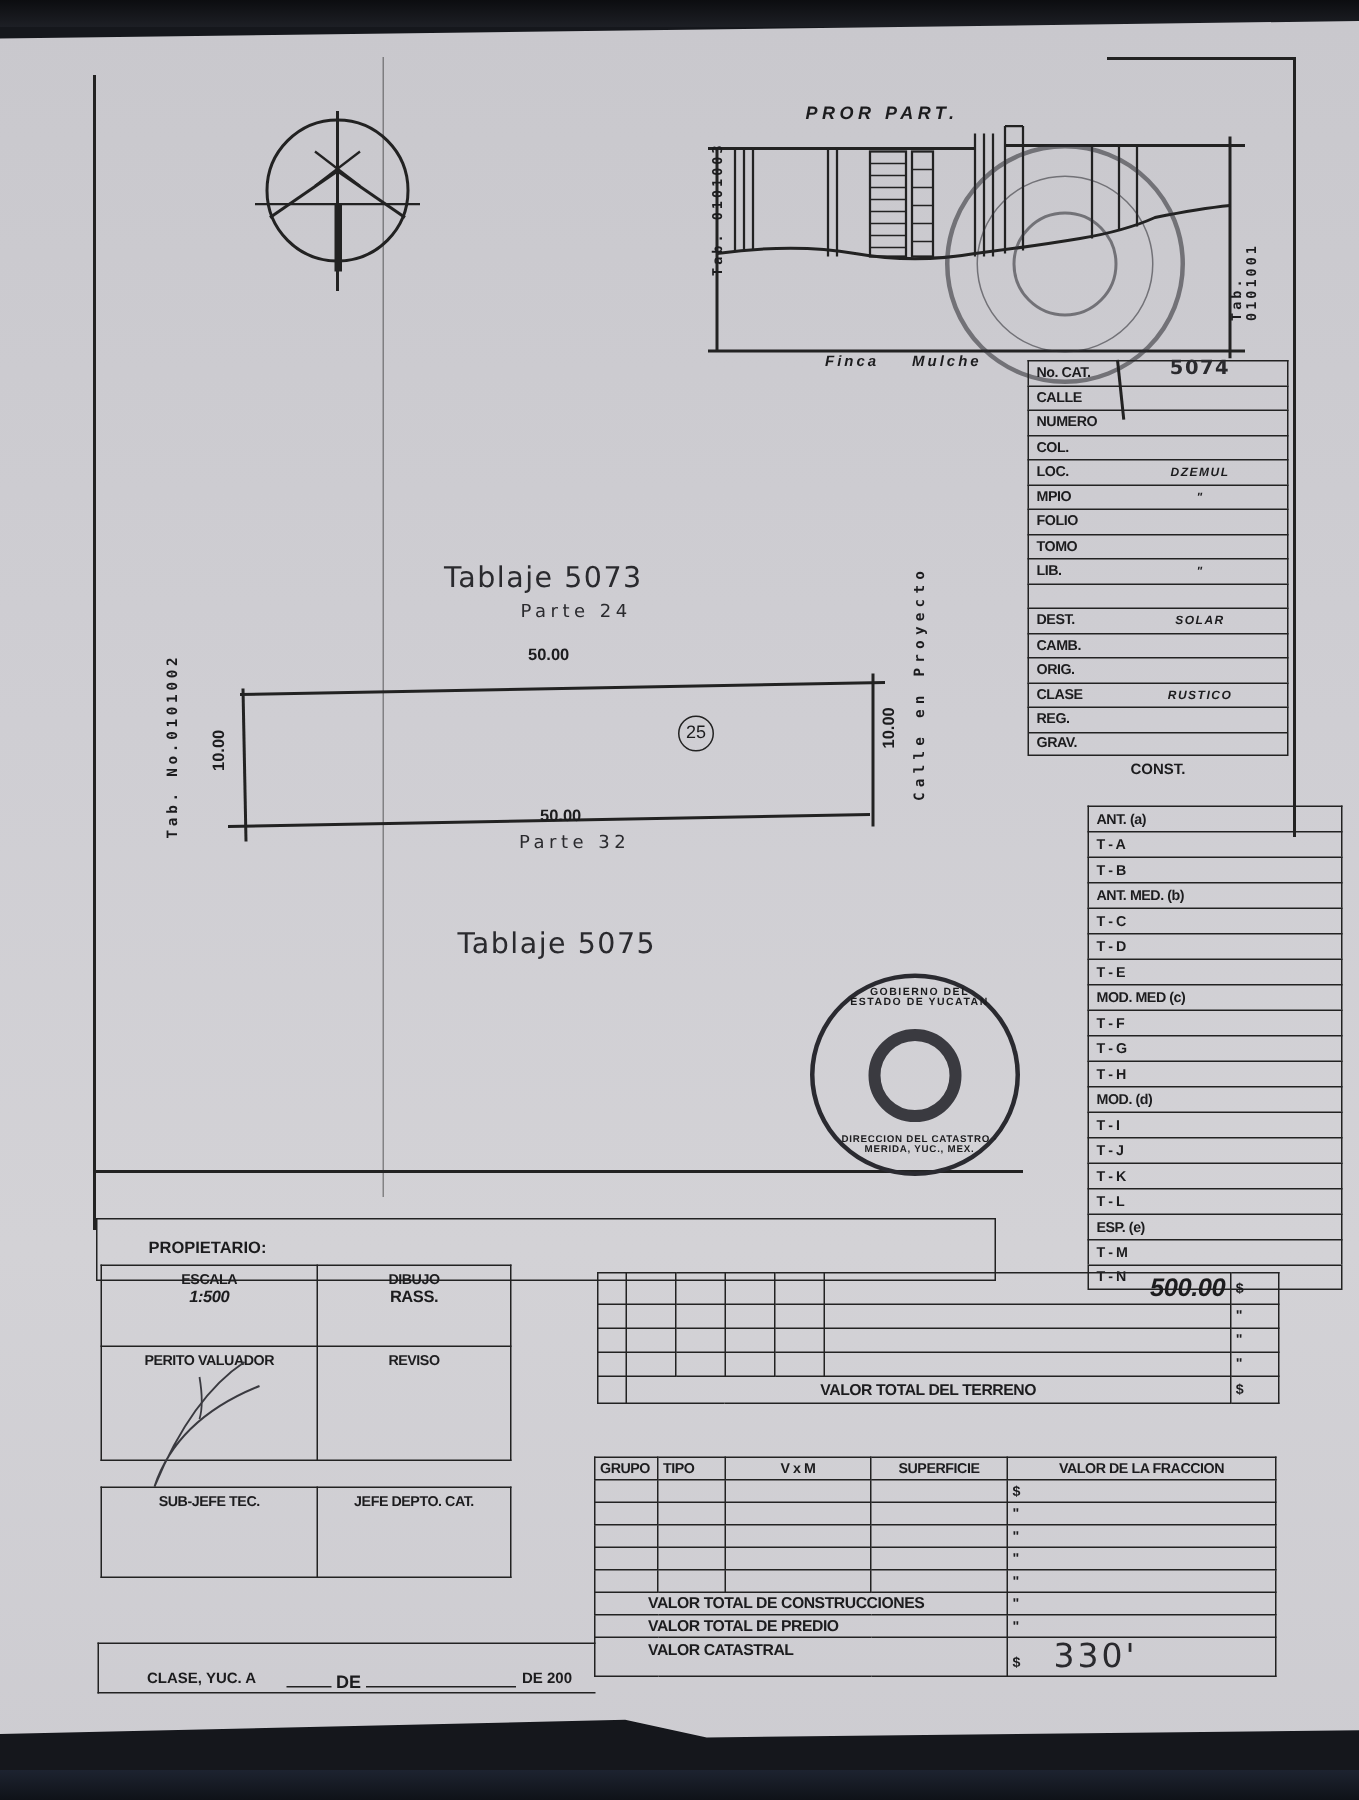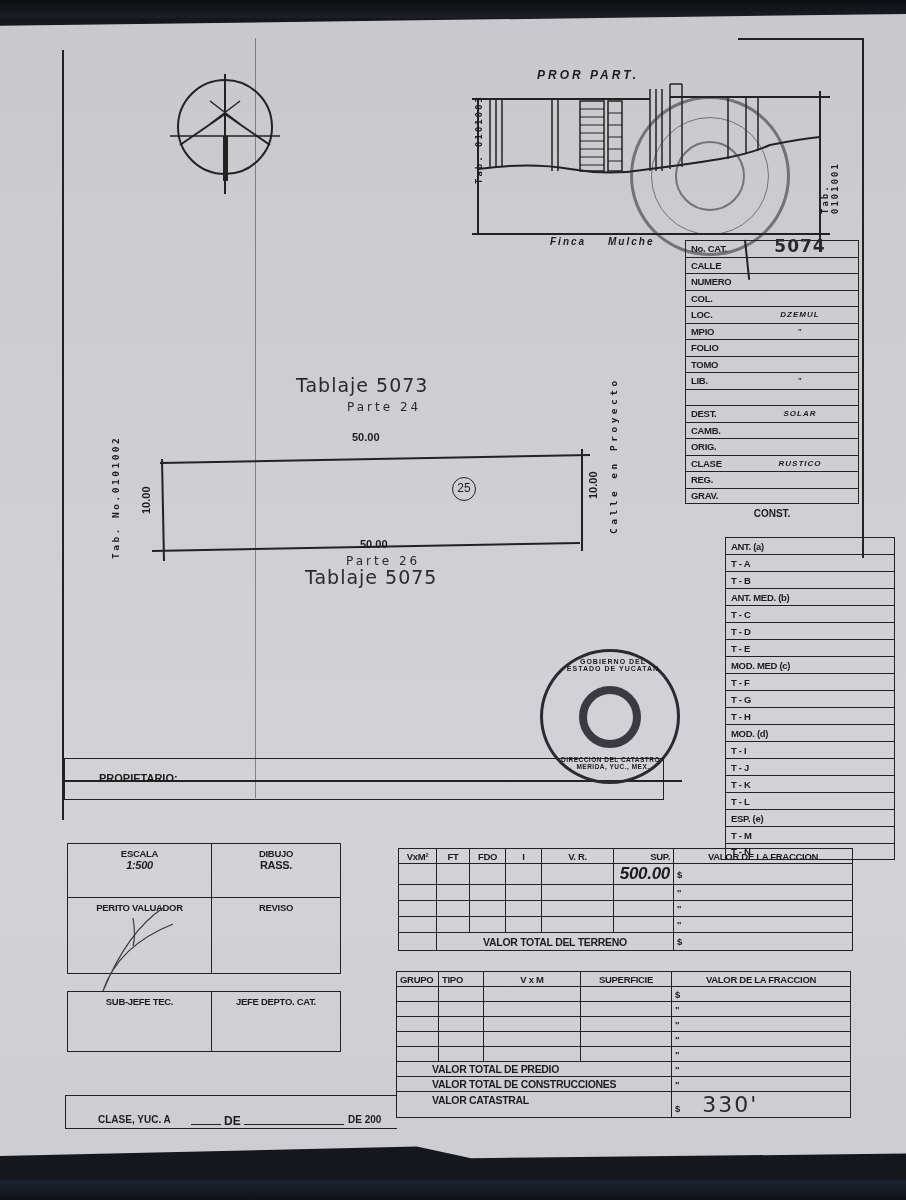--- a/index.html
+++ b/index.html
@@ -123,27 +123,27 @@
     <line x1="432" y1="10" x2="432" y2="112" stroke="#222" stroke-width="2"></line>
   </svg>
   <div class="abs b" style="left:140px;top:500px;font-size:11px;transform:rotate(-90deg);transform-origin:left top;">10.00</div>
   <div class="abs b" style="left:587px;top:485px;font-size:11px;transform:rotate(-90deg);transform-origin:left top;">10.00</div>
   <div class="abs mono-label" style="left:110px;top:545px;transform:rotate(-90deg);transform-origin:left top;font-size:9.5px;letter-spacing:2.5px;">Tab. No.0101002</div>
   <div class="abs mono-label" style="left:608px;top:520px;transform:rotate(-90deg);transform-origin:left top;font-size:9.5px;letter-spacing:3.5px;">Calle en Proyecto</div>
   <div class="abs" style="left:452px;top:463px;width:24px;height:24px;border:1.5px solid #222;border-radius:50%;text-align:center;line-height:21px;font-size:12px;">
     <span>25</span>
   </div>
   <div class="abs b" style="left:360px;top:524px;font-size:11px;">50.00</div>
-  <div class="abs hand" style="left:346px;top:540px;font-size:12px;letter-spacing:3px;">Parte 26</div>
-  <div class="abs hand" style="left:305px;top:552px;font-size:19px;letter-spacing:1px;">Tablaje 5075</div>
+  <div class="abs hand" style="left:346px;top:540px;font-size:12px;letter-spacing:3px;">Parte 32</div>
+  <div class="abs hand" style="left:305px;top:604px;font-size:19px;letter-spacing:1px;">Tablaje 5075</div>
 
   <div class="attr-table">
     <div class="attr-row">
         <span class="lbl">No. CAT.</span>
-        <span class="val hand" style="font-size:17px;font-style:normal;letter-spacing:1px;margin-top:-6px;">5074</span>
+        <span class="val hand" style="font-size:13px;font-style:normal;letter-spacing:1px;margin-top:-6px;">5074</span>
       </div>
     <div class="attr-row">
         <span class="lbl">CALLE</span>
         <span class="val"></span>
       </div>
     <div class="attr-row">
         <span class="lbl">NUMERO</span>
         <span class="val"></span>
       </div>
     <div class="attr-row">
@@ -223,21 +223,21 @@
     <div class="const-row">T - M</div>
     <div class="const-row">T - N</div>
   </div>
 
   <div class="stamp" style="left:540px;top:635px;width:140px;height:135px;">
     <div class="stamp-inner" style="left:36px;top:34px;width:62px;height:62px;border-width:8px;border-color:#3a3a40;"></div>
     <div class="abs b" style="left:20px;top:6px;width:100px;font-size:7px;text-align:center;letter-spacing:1px;">GOBIERNO DEL ESTADO DE YUCATAN</div>
     <div class="abs b" style="left:10px;top:104px;width:120px;font-size:6.5px;text-align:center;letter-spacing:0.5px;">DIRECCION DEL CATASTRO · MERIDA, YUC., MEX.</div>
   </div>
 
-  <div class="abs" style="left:64px;top:744px;width:600px;height:42px;border:1.5px solid #222;text-align:center;">
+  <div class="abs" style="left:64px;top:798px;width:600px;height:42px;border:1.5px solid #222;text-align:center;">
     <span class="abs b" style="left:34px;top:13px;font-size:11px;">PROPIETARIO:</span>
   </div>
 
   <table class="grid" style="left:67px;top:829px;width:274px;">
     <tbody>
         <tr style="height:54px;">
       <td style="width:144px;text-align:center;vertical-align:top;padding-top:4px;">
         <div>ESCALA</div>
         <div style="font-style:italic;font-size:11px;">1:500</div>
       </td>
@@ -268,29 +268,20 @@
       </td>
       <td style="text-align:center;vertical-align:top;padding-top:4px;">
         <div>JEFE DEPTO. CAT.</div>
       </td>
     </tr>
   </tbody>
     </table>
 
   <table class="grid" style="left:398px;top:834px;width:455px;">
     <tbody>
-        <tr style="height:15px;text-align:center;">
-      <td style="width:38px;">VxM²</td>
-      <td style="width:33px;">FT</td>
-      <td style="width:36px;">FDO</td>
-      <td style="width:36px;">I</td>
-      <td style="width:72px;">V. R.</td>
-      <td style="width:60px;text-align:right;">SUP.</td>
-      <td>VALOR DE LA FRACCION</td>
-    </tr>
     <tr style="height:16px;">
       <td></td>
           <td></td>
           <td></td>
           <td></td>
           <td></td>
       <td style="font-style:italic;text-align:right;font-size:17px;">500.00</td>
       <td>$</td>
     </tr>
     <tr style="height:16px;">
@@ -366,25 +357,25 @@
           <td>"</td>
         </tr>
     <tr style="height:15px;">
           <td></td>
           <td></td>
           <td></td>
           <td></td>
           <td>"</td>
         </tr>
     <tr style="height:15px;">
+      <td colspan="4" style="padding-left:35px;font-size:10.5px;">VALOR TOTAL DE CONSTRUCCIONES</td>
+      <td>"</td>
+    </tr>
+    <tr style="height:15px;">
       <td colspan="4" style="padding-left:35px;font-size:10.5px;">VALOR TOTAL DE PREDIO</td>
-      <td>"</td>
-    </tr>
-    <tr style="height:15px;">
-      <td colspan="4" style="padding-left:35px;font-size:10.5px;">VALOR TOTAL DE CONSTRUCCIONES</td>
       <td>"</td>
     </tr>
     <tr style="height:26px;">
       <td colspan="4" style="padding-left:35px;vertical-align:top;padding-top:2px;font-size:10.5px;">VALOR CATASTRAL</td>
       <td style="vertical-align:middle;">
         <span>$</span>
         <span class="hand" style="font-size:22px;margin-left:20px;letter-spacing:2px;">330'</span>
       </td>
     </tr>
   </tbody>

